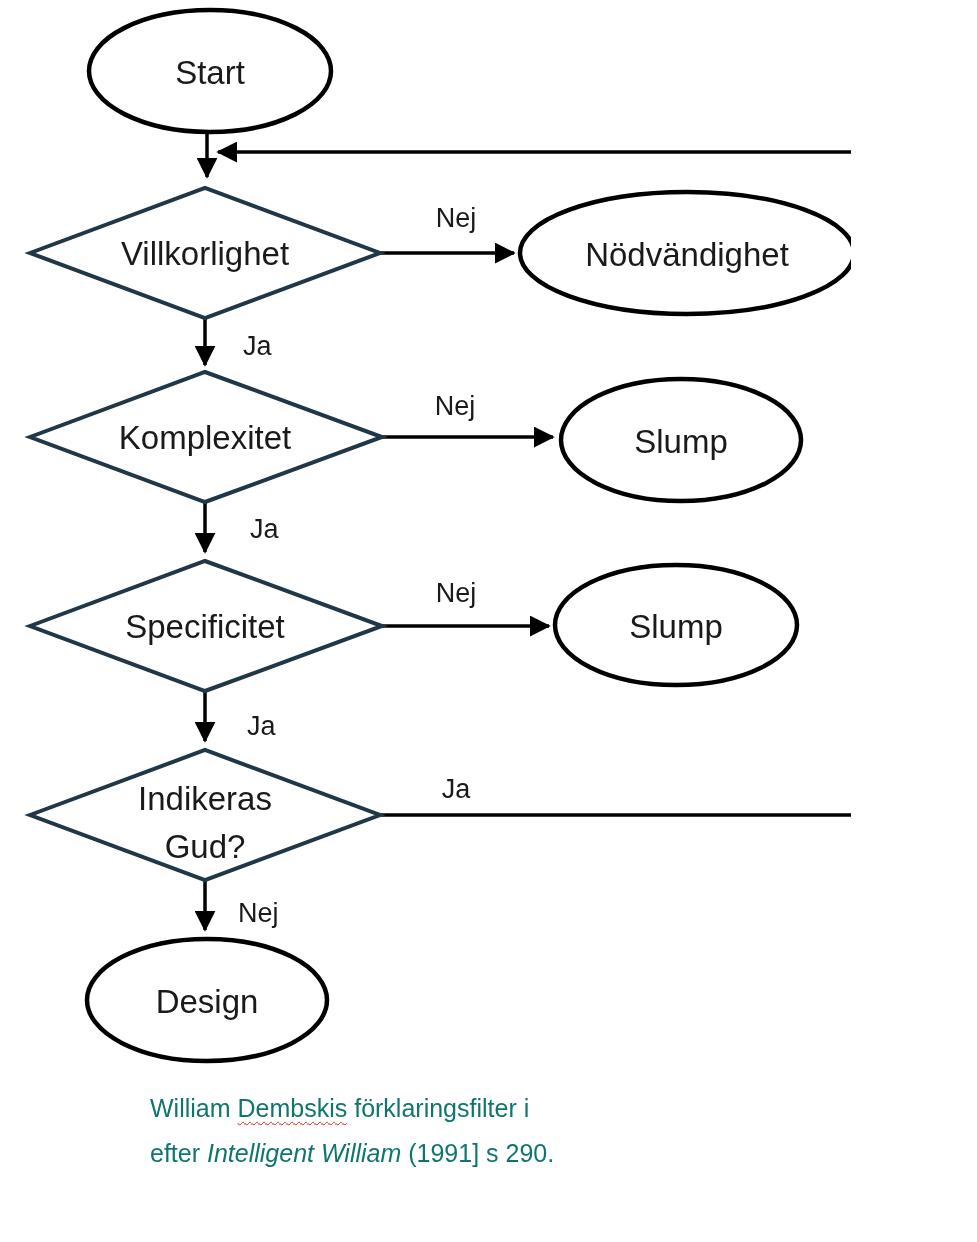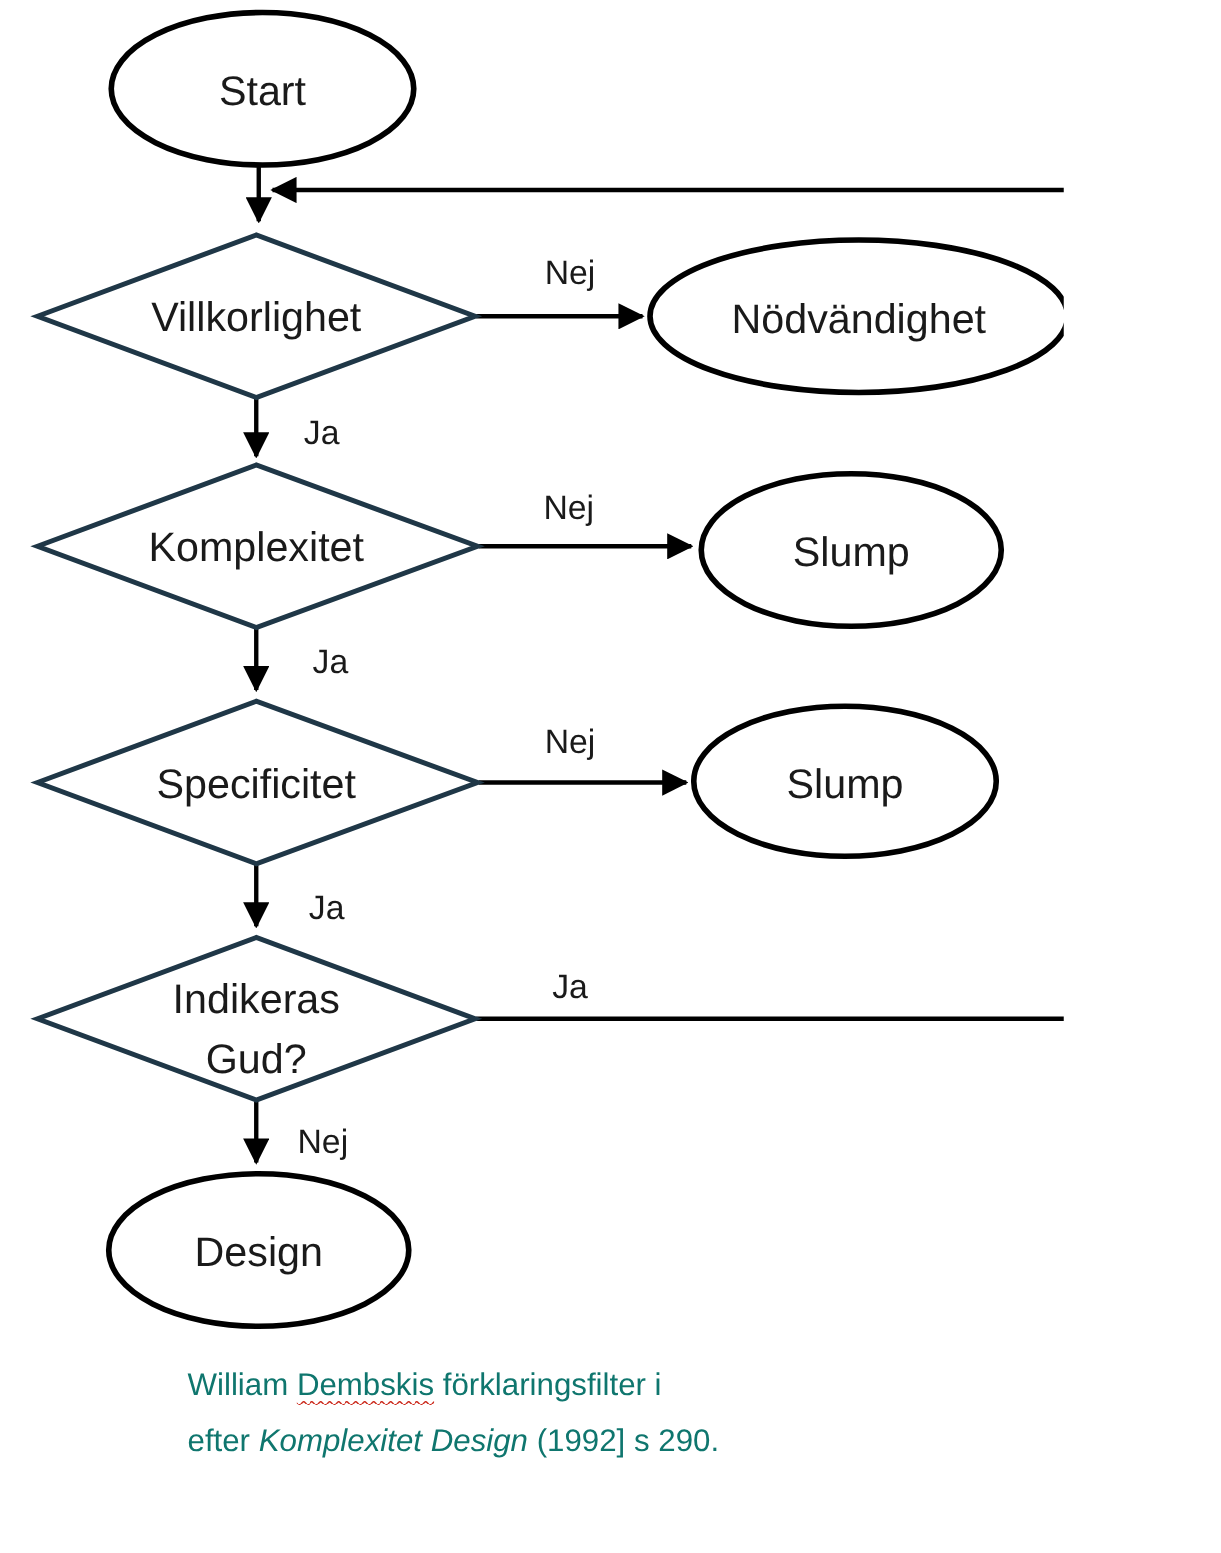--- a/index.html
+++ b/index.html
@@ -157,16 +157,16 @@
       <text class="edge-label mid" x="456" y="602">Nej</text>
       <text class="edge-label" x="247" y="735">Ja</text>
 
       <text class="edge-label mid" x="456" y="798">Ja</text>
       <text class="edge-label" x="238" y="922">Nej</text>
     </g>
   </svg>
 
   <div class="caption">
     <div><span>William </span><span class="misspelled">Dembskis</span><span> förklaringsfilter i</span></div>
-    <div><span>efter </span><span class="book-title">Komplexitet Design</span><span> (1992] s 290.</span></div>
+    <div><span>efter </span><span class="book-title">Intelligent William</span><span> (1991] s 290.</span></div>
   </div>
 
 </div>
 
 </body></html>

